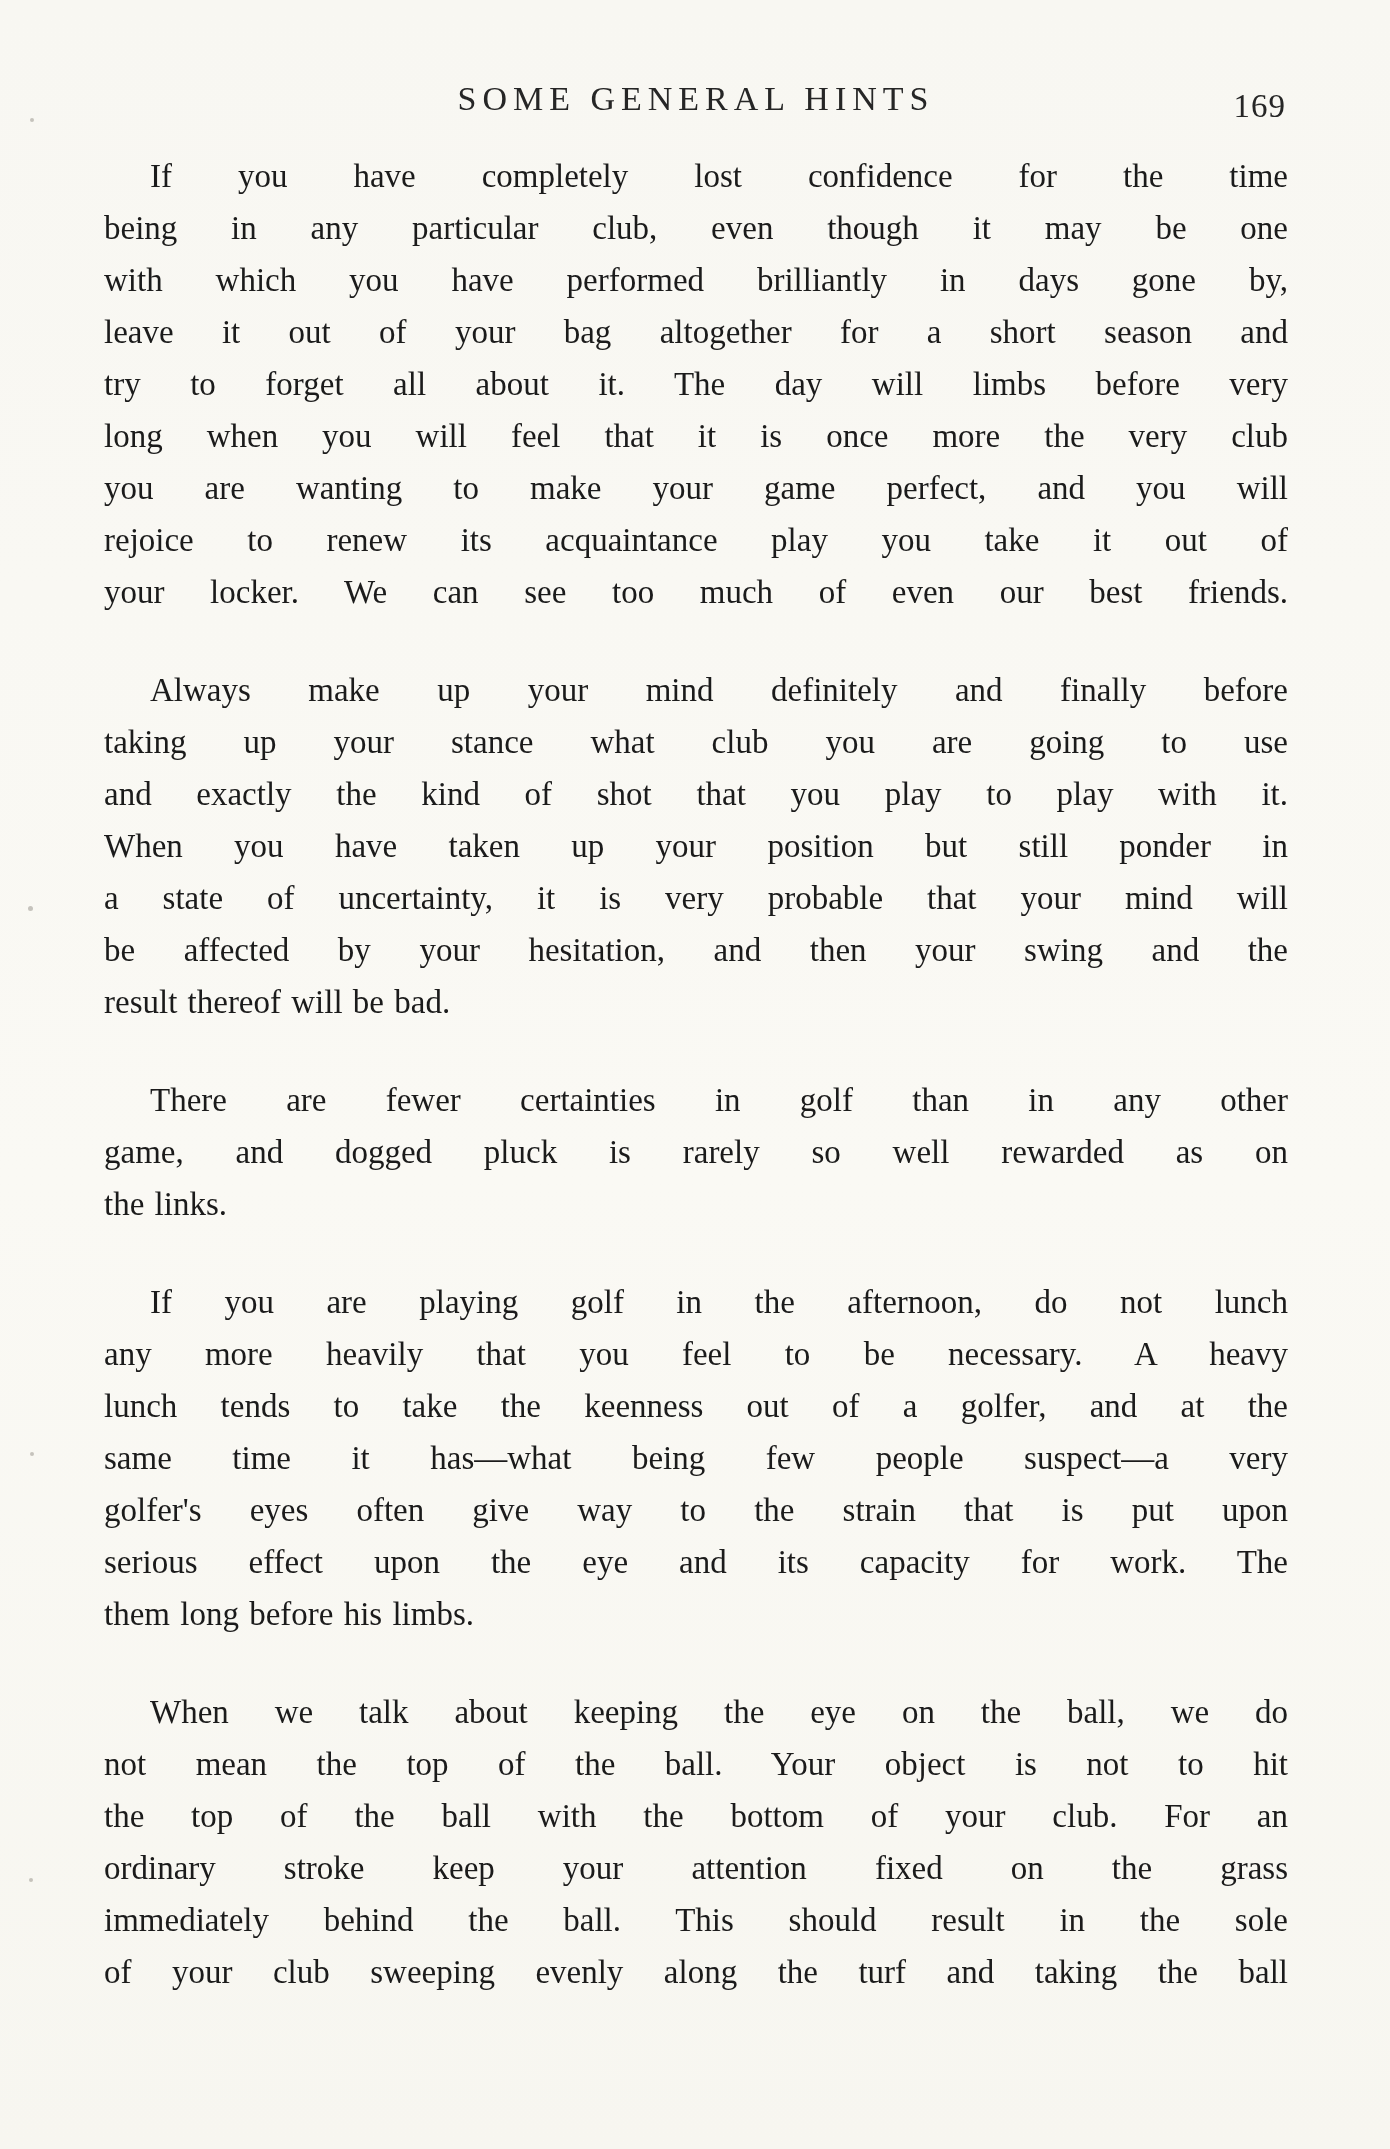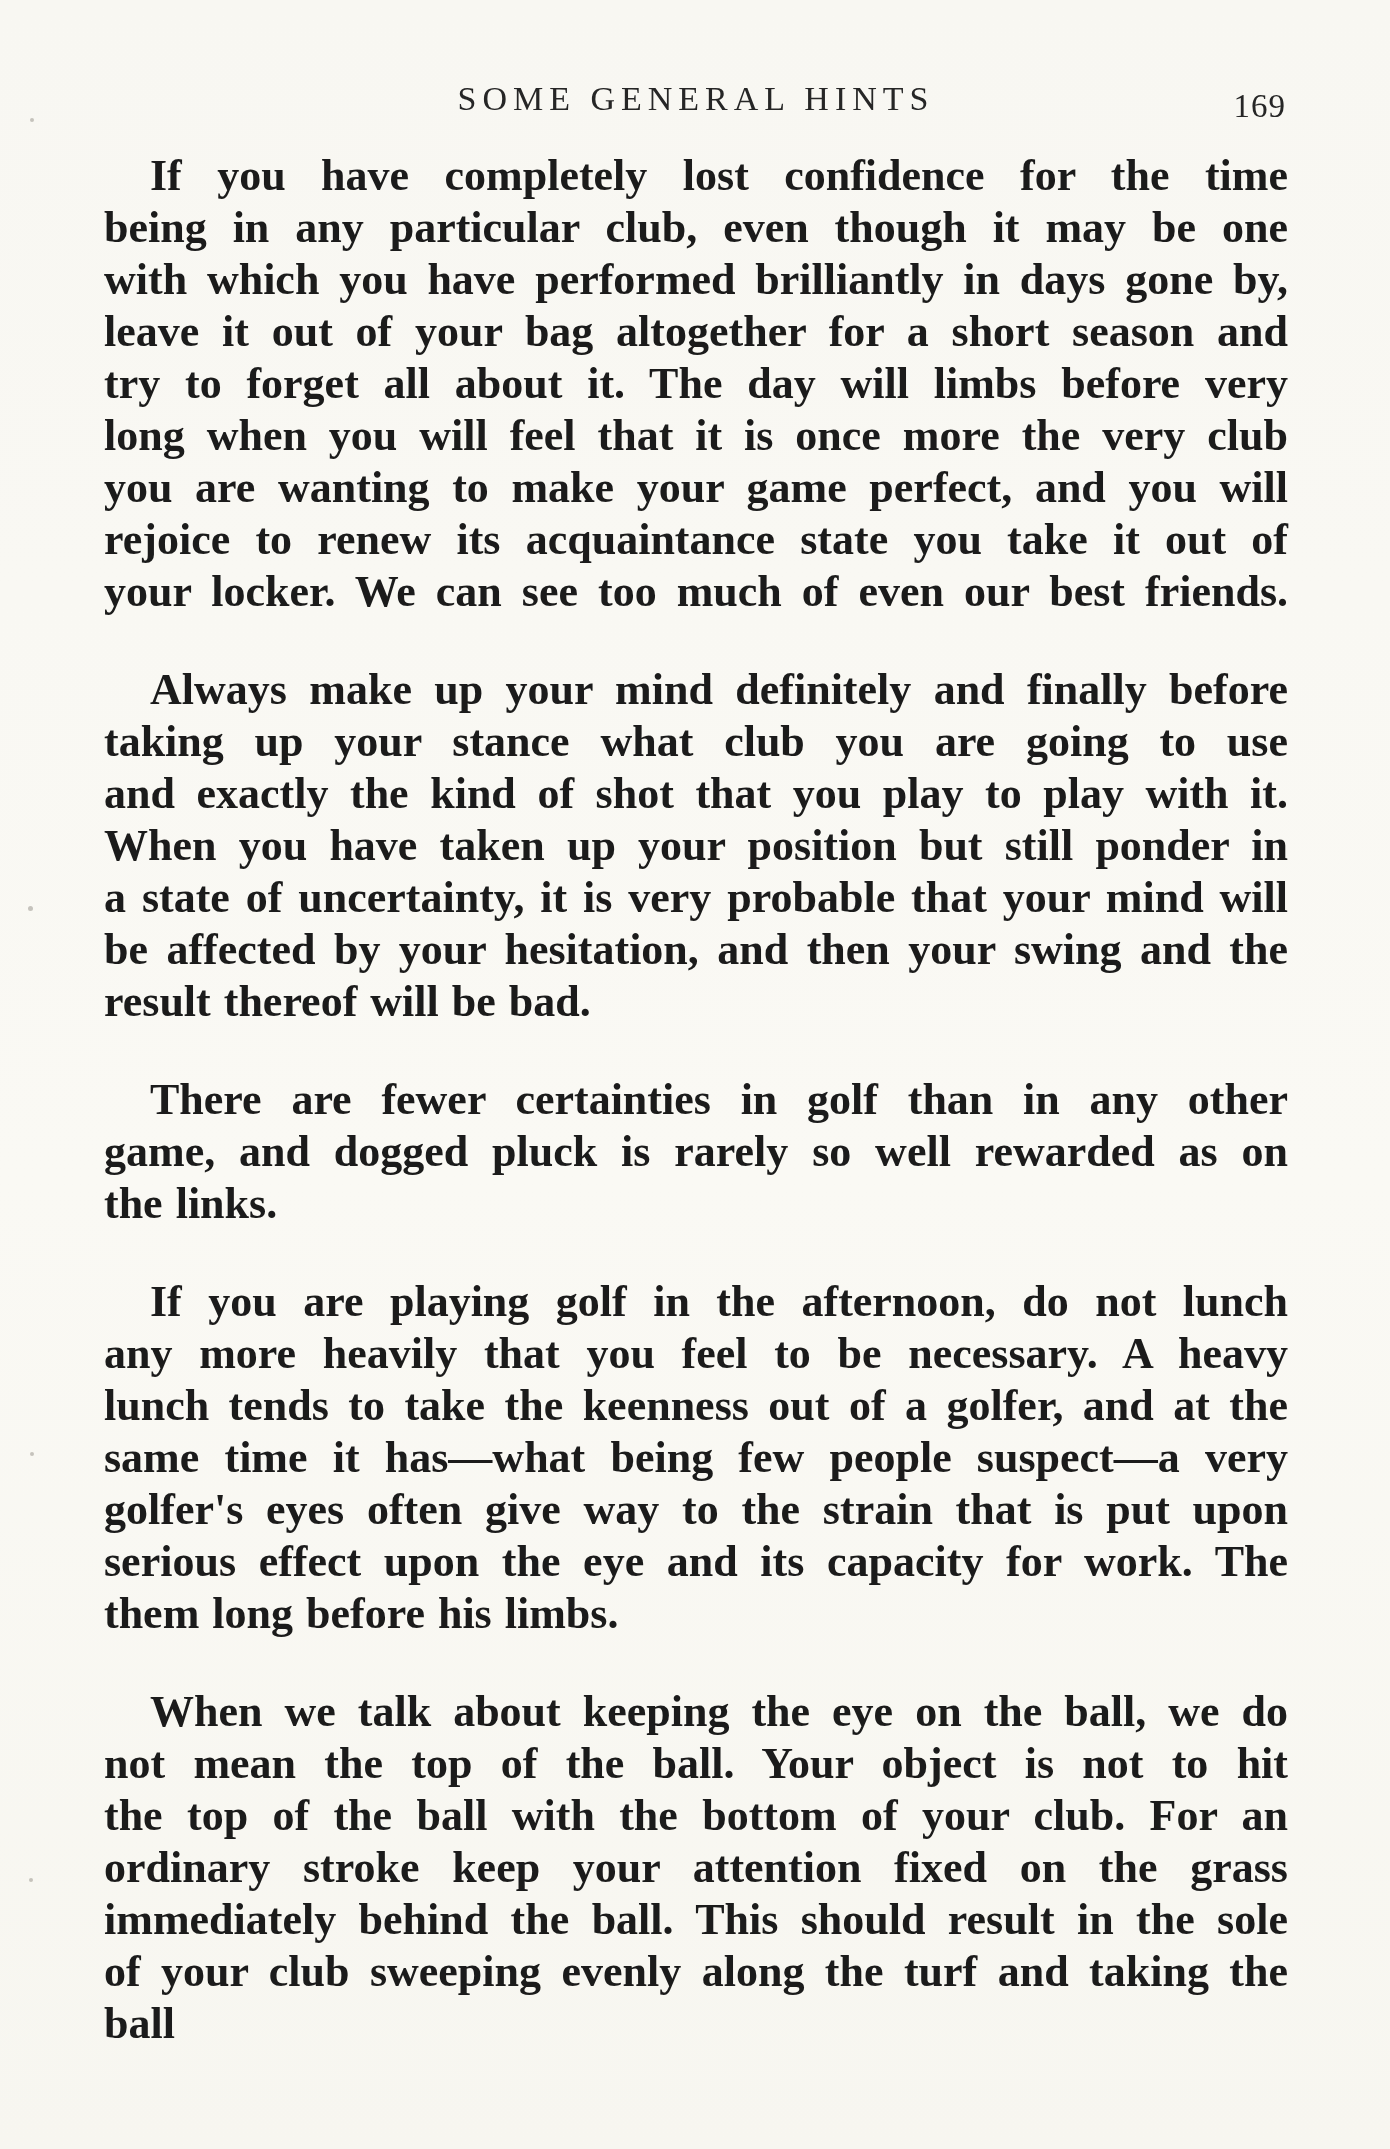--- a/index.html
+++ b/index.html
@@ -39,28 +39,27 @@
     letter-spacing: 1px;
     color: #262626;
   }
   .body-col {
     width: 100%;
   }
   .paragraph {
     margin: 0 0 46px 0;
   }
   .line {
-    font-size: 44px;
+    font-size: 33px;
     line-height: 52px;
     word-spacing: 2px;
     text-align: justify;
     text-align-last: justify;
     -moz-text-align-last: justify;
     white-space: normal;
-    font-weight: bold;
   }
   .line.first {
     text-indent: 46px;
   }
   .line.last-short {
     text-align-last: left;
     -moz-text-align-last: left;
   }
   
   .speck {
@@ -92,21 +91,21 @@
 
   <div class="body-col">
       <div class="paragraph">
         <div class="line first">If you have completely lost confidence for the time</div>
         <div class="line">being in any particular club, even though it may be one</div>
         <div class="line">with which you have performed brilliantly in days gone by,</div>
         <div class="line">leave it out of your bag altogether for a short season and</div>
         <div class="line">try to forget all about it. The day will limbs before very</div>
         <div class="line">long when you will feel that it is once more the very club</div>
         <div class="line">you are wanting to make your game perfect, and you will</div>
-        <div class="line">rejoice to renew its acquaintance state you take it out of</div>
+        <div class="line">rejoice to renew its acquaintance play you take it out of</div>
         <div class="line">your locker. We can see too much of even our best friends.</div>
       </div>
       <div class="paragraph">
         <div class="line first">Always make up your mind definitely and finally before</div>
         <div class="line">taking up your stance what club you are going to use</div>
         <div class="line">and exactly the kind of shot that you play to play with it.</div>
         <div class="line">When you have taken up your position but still ponder in</div>
         <div class="line">a state of uncertainty, it is very probable that your mind will</div>
         <div class="line">be affected by your hesitation, and then your swing and the</div>
         <div class="line last-short">result thereof will be bad.</div>

